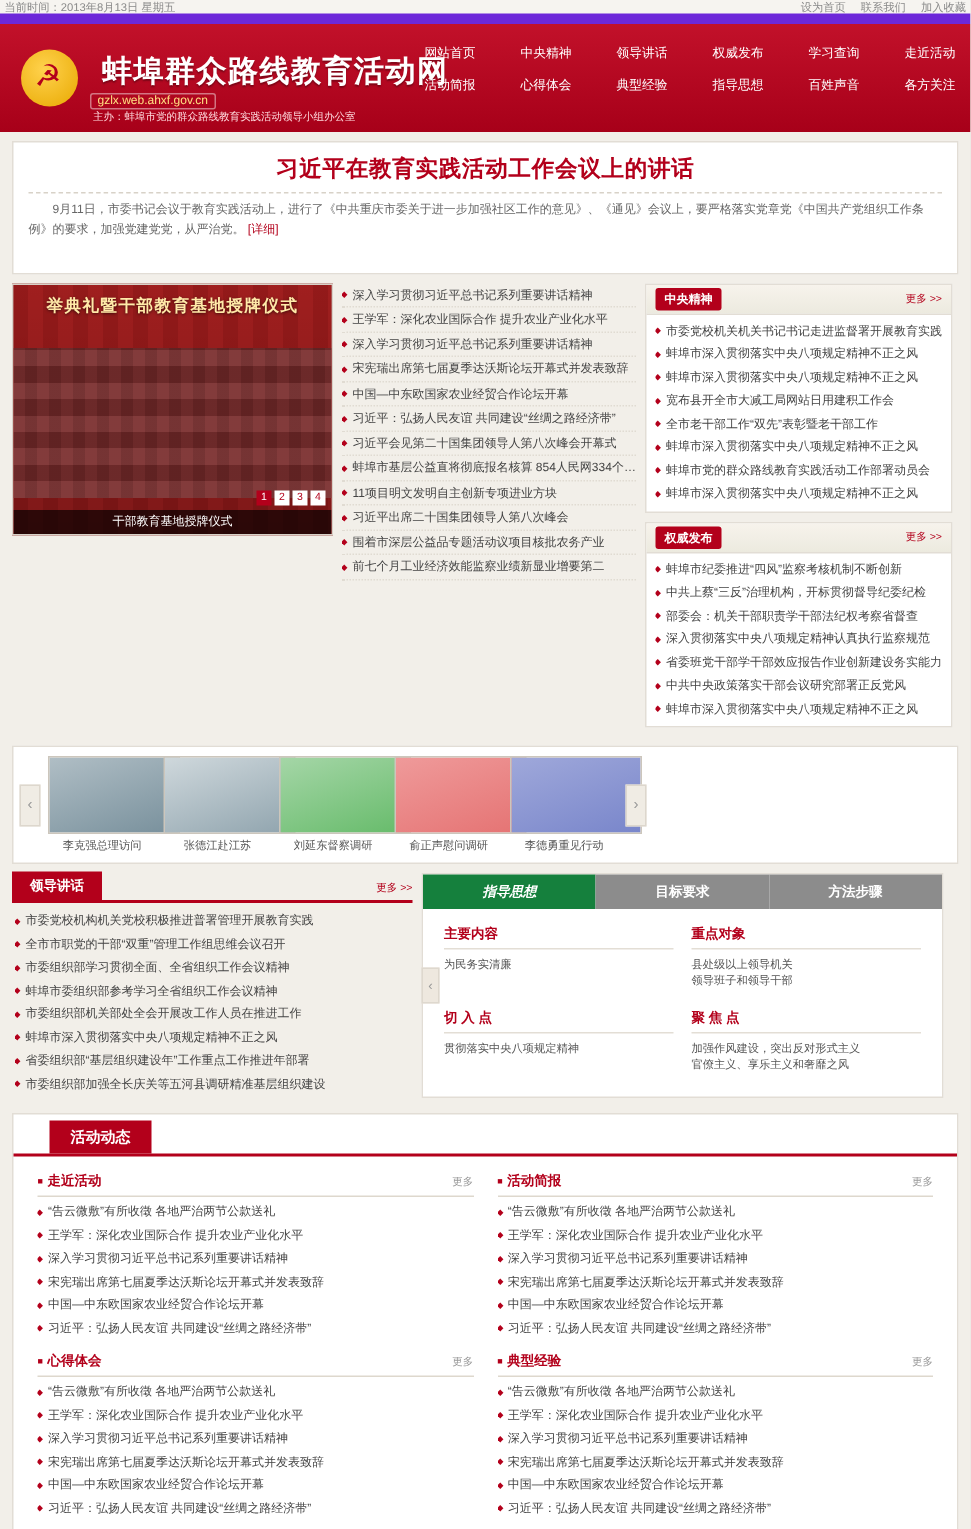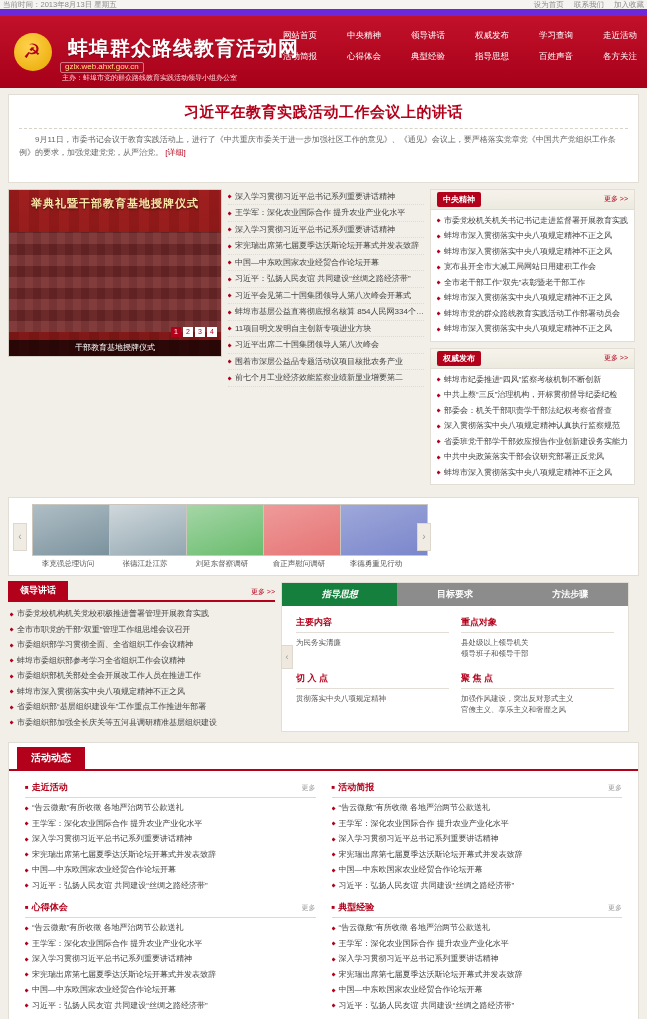--- a/index.html
+++ b/index.html
@@ -332,21 +332,21 @@
     line-height: 22px;
     text-align: center;
     cursor: pointer;
   }
 
   
   .wide-sec { margin: 8px 8px 0; background: #fff; border: 1px solid #e2ddd5; }
   .wide-head {
     display: flex; align-items: center;
     border-bottom: 2px solid #b3001b;
-    padding: 4px 0 0 0;
+    padding: 4px 0 0 16px;
   }
   .wide-head .t {
     background: #b3001b; color: #fff;
     font-size: 10px; font-weight: bold;
     padding: 4px 14px;
     margin-left: 8px;
   }
   .grid2 { display: flex; flex-wrap: wrap; padding: 4px 8px 8px; }
   .gcell { width: 50%; padding: 6px 8px 2px; }
   .gcell-head {

